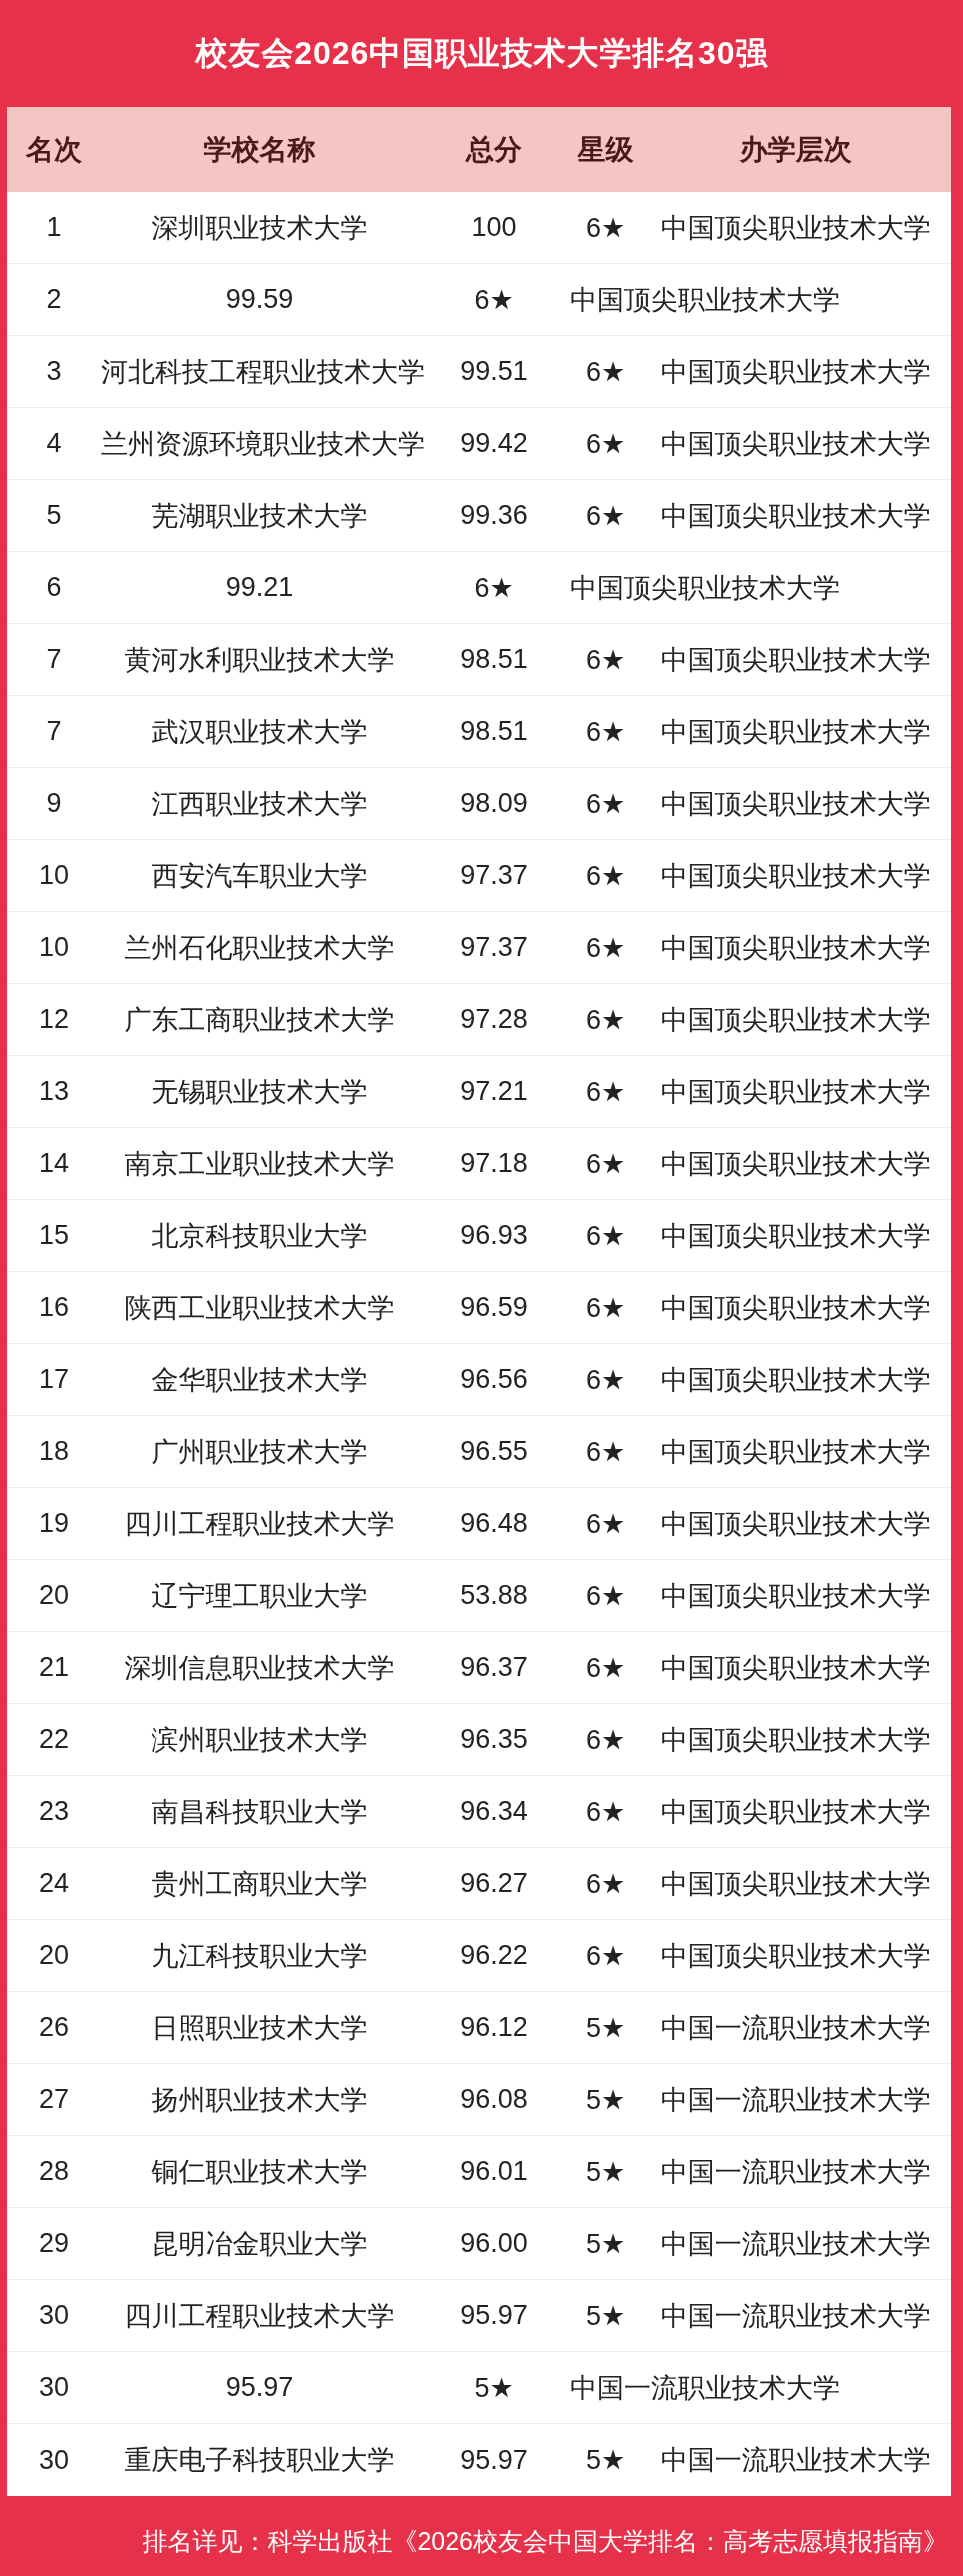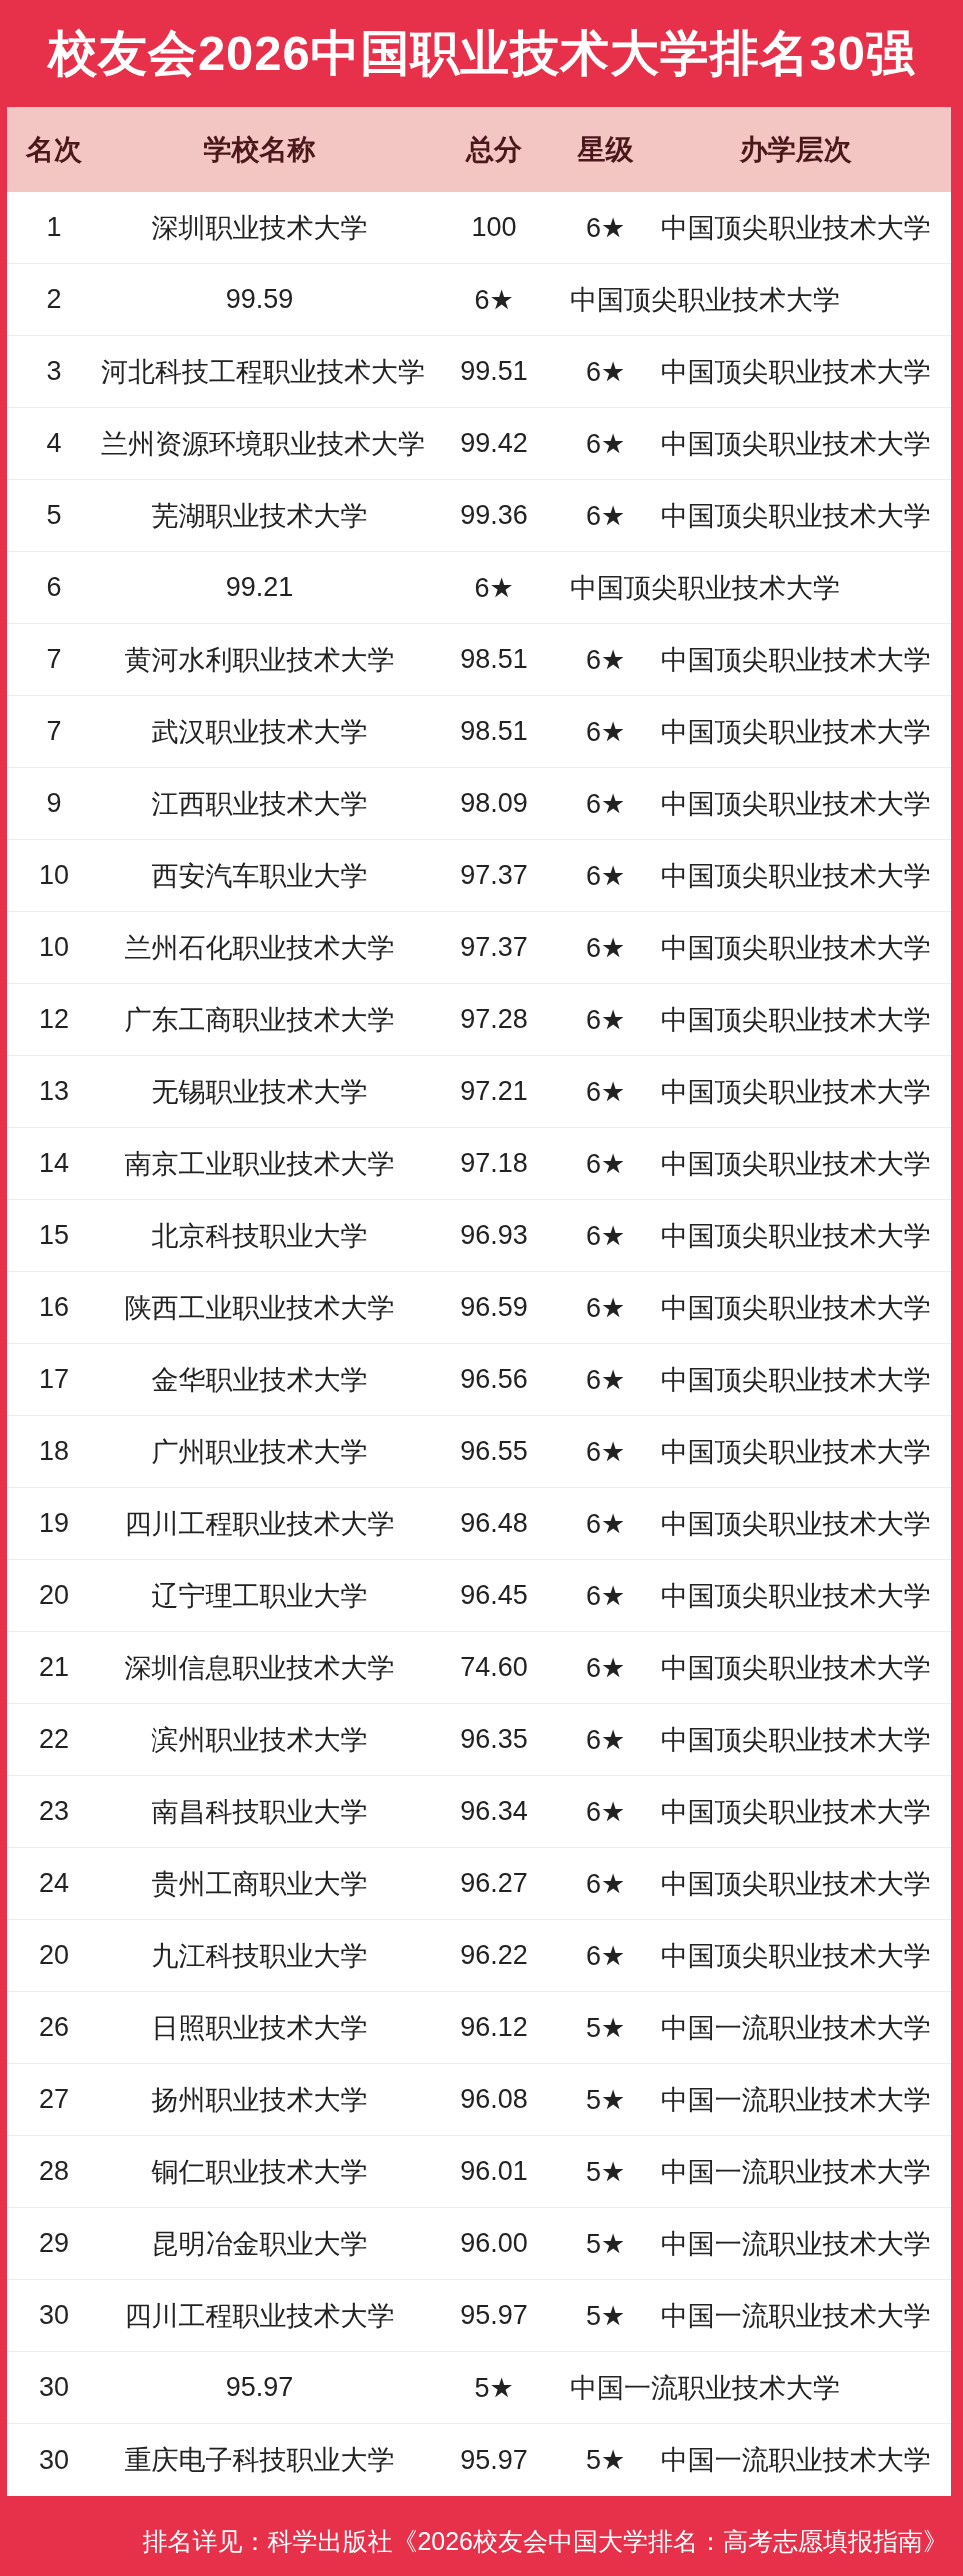--- a/index.html
+++ b/index.html
@@ -9,21 +9,21 @@
     background:#e73049;
     font-family:"Liberation Sans","DejaVu Sans",sans-serif;
     overflow:hidden;
   }
   .banner{
     height:107px;
     display:flex; align-items:center; justify-content:center;
   }
   .banner h1{
     color:#ffffff;
-    font-size:49px;
+    font-size:32px;
     font-weight:bold;
     letter-spacing:0.9px;
     white-space:nowrap;
   }
   .content{
     margin:0 13.4px 0 7.1px;
     background:#fef9c3;
   }
   .thead{
     height:85px;
@@ -222,29 +222,29 @@
     <span class="c">19</span>
     <span class="c">四川工程职业技术大学</span>
     <span class="c">96.48</span>
     <span class="c">6★</span>
     <span class="c">中国顶尖职业技术大学</span>
   </div>
 
   <div class="row">
     <span class="c">20</span>
     <span class="c">辽宁理工职业大学</span>
-    <span class="c">96.45</span>
+    <span class="c">53.88</span>
     <span class="c">6★</span>
     <span class="c">中国顶尖职业技术大学</span>
   </div>
 
   <div class="row">
     <span class="c">21</span>
     <span class="c">深圳信息职业技术大学</span>
-    <span class="c">74.60</span>
+    <span class="c">96.37</span>
     <span class="c">6★</span>
     <span class="c">中国顶尖职业技术大学</span>
   </div>
 
   <div class="row">
     <span class="c">22</span>
     <span class="c">滨州职业技术大学</span>
     <span class="c">96.35</span>
     <span class="c">6★</span>
     <span class="c">中国顶尖职业技术大学</span>

